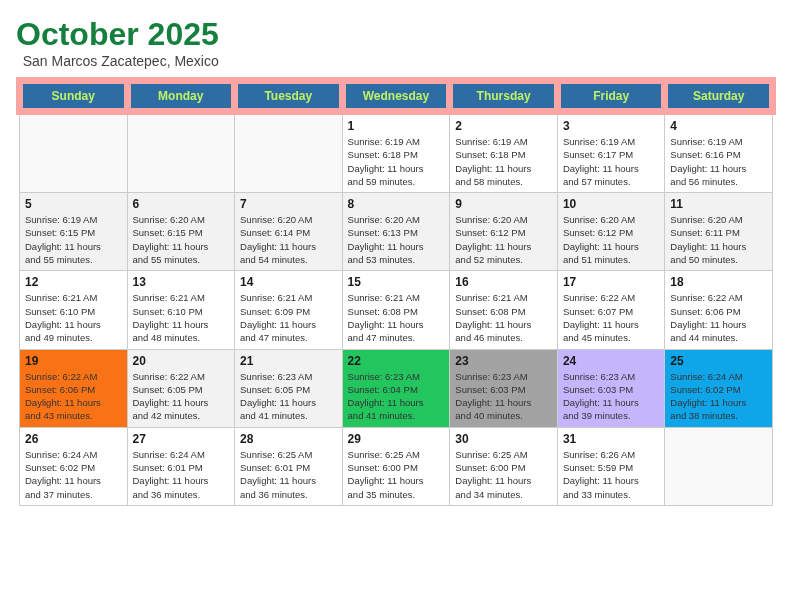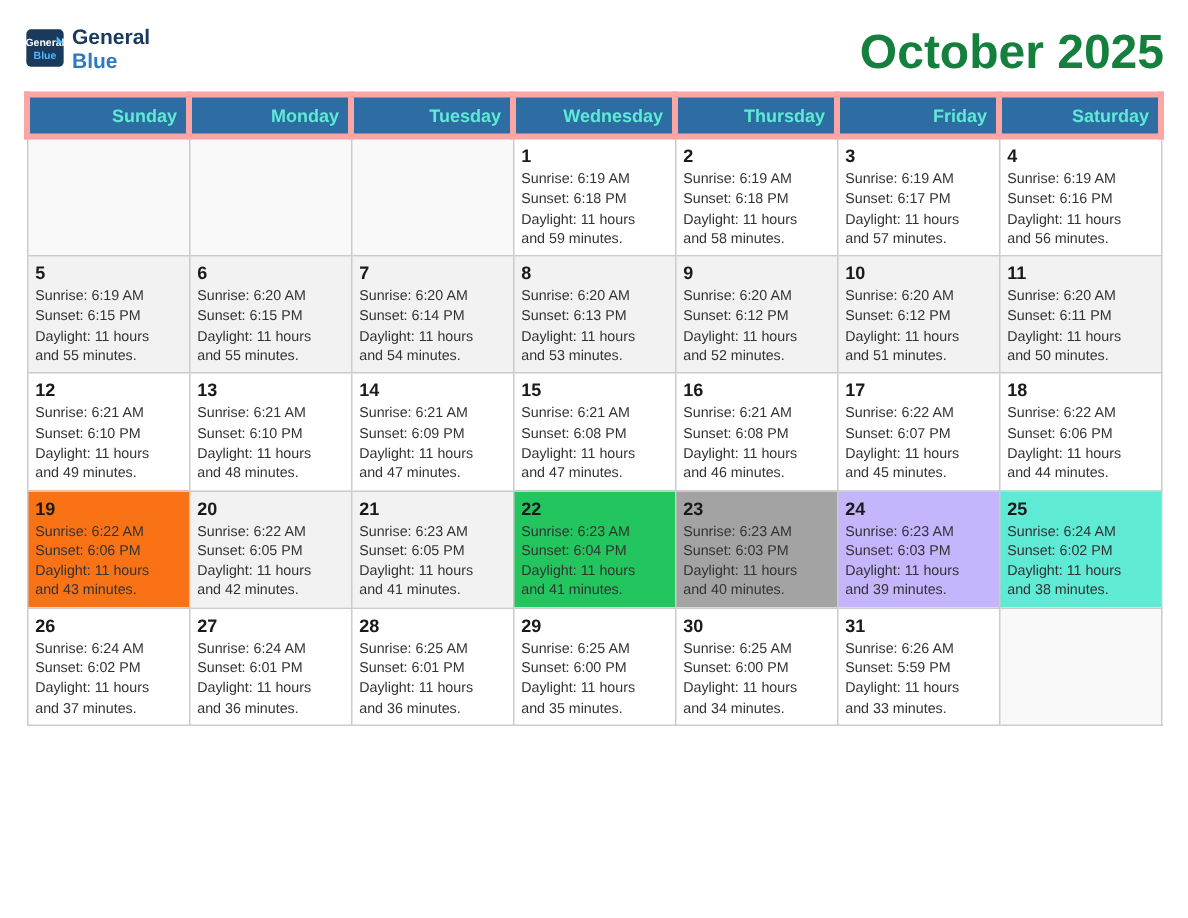--- a/index.html
+++ b/index.html
@@ -37,26 +37,26 @@
       font-size: 14px;
       color: #444;
     }
     table {
       width: 100%;
       border-collapse: collapse;
       font-size: 10px;
     }
     .day-header {
       background: #2e6da4;
-      color: #5eead4;
-      text-align: right;
+      color: #bef264;
+      text-align: center;
       padding: 5px 6px;
       font-size: 12px;
       font-weight: bold;
-      border: 4px solid #fca5a5;
+      border: 7px solid #fca5a5;
     }
     td {
       border: 1px solid #ccc;
       vertical-align: top;
       padding: 4px 5px;
       width: 108px;
       min-height: 80px;
     }
     .day-num {
       font-size: 12px;
@@ -71,34 +71,23 @@
       line-height: 1.4;
     }
     tr:nth-child(odd) td:not(.empty) {
       background: #fff;
     }
   </style>
 </head>
 <body>
 
 <div class="header">
-  <div class="logo">
-    <svg class="logo-icon" viewBox="0 0 36 36">
-      <rect x="2" y="2" width="32" height="32" rx="4" fill="#1a3a5c"></rect>
-      <text x="18" y="16" text-anchor="middle" fill="white" font-size="9" font-family="Arial" font-weight="bold">General</text>
-      <text x="18" y="27" text-anchor="middle" fill="#4db8ff" font-size="9" font-family="Arial" font-weight="bold">Blue</text>
-      <polygon points="28,8 34,14 28,14" fill="#4db8ff"></polygon>
-    </svg>
-    <div>
-      <div style="font-size:14px;font-weight:bold;color:#1a3a5c;">General</div>
-      <div style="font-size:14px;font-weight:bold;color:#2e7abf;">Blue</div>
-    </div>
-  </div>
   <div class="title-block">
     <div class="calendar-title">October 2025</div>
+    <div class="calendar-subtitle">San Marcos Zacatepec, Mexico</div>
   </div>
 </div>
 
 <table>
   <thead>
     <tr id="header-row">
         <th class="day-header">Sunday</th>
         <th class="day-header">Monday</th>
         <th class="day-header">Tuesday</th>
         <th class="day-header">Wednesday</th>
@@ -279,21 +268,21 @@
 Daylight: 11 hours
 and 40 minutes.</div>
         </td>
         <td style="background: #c4b5fd;">
           <span class="day-num">24</span>
           <div class="day-info" style="white-space: pre-line;">Sunrise: 6:23 AM
 Sunset: 6:03 PM
 Daylight: 11 hours
 and 39 minutes.</div>
         </td>
-        <td style="background: #5eead4;">
+        <td style="background: #0ea5e9;">
           <span class="day-num">25</span>
           <div class="day-info" style="white-space: pre-line;">Sunrise: 6:24 AM
 Sunset: 6:02 PM
 Daylight: 11 hours
 and 38 minutes.</div>
         </td>
       </tr>
       <tr>
         <td>
           <span class="day-num">26</span>

